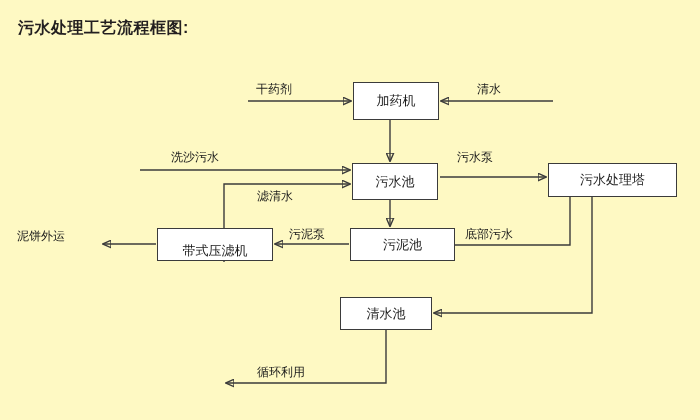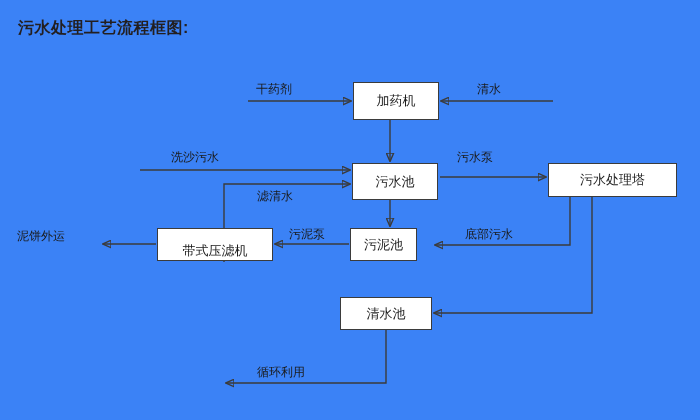--- a/index.html
+++ b/index.html
@@ -7,21 +7,21 @@
     padding: 0;
     background: #ffffff;
   }
   body {
     font-family: "Liberation Sans", "DejaVu Sans", sans-serif;
   }
   #canvas {
     position: relative;
     width: 700px;
     height: 420px;
-    background: #3b82f6;
+    background: #fef9c3;
     overflow: hidden;
   }
   #title {
     position: absolute;
     left: 18px;
     top: 18px;
     font-size: 16px;
     font-weight: bold;
     color: #231f20;
     letter-spacing: 0.5px;
@@ -110,21 +110,21 @@
   </div>
 
   <div class="node" style="left:548px; top:163px; width:129px; height:34px;">
     <span>污水处理塔</span>
   </div>
 
   <div class="node" style="left:157px; top:228px; width:116px; height:33px;align-items:flex-end;">
     <span>带式压滤机</span>
   </div>
 
-  <div class="node" style="left:350px; top:228px; width:67px; height:33px;">
+  <div class="node" style="left:350px; top:228px; width:105px; height:33px;">
     <span>污泥池</span>
   </div>
 
   <div class="node" style="left:340px; top:297px; width:92px; height:33px;">
     <span>清水池</span>
   </div>
 
   <div class="edge-label" style="left:256px; top:81px;">干药剂</div>
 
   <div class="edge-label" style="left:477px; top:81px;">清水</div>

